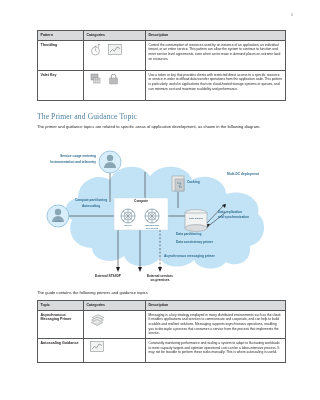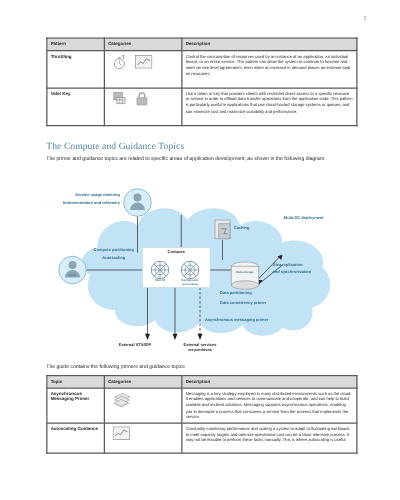--- a/index.html
+++ b/index.html
@@ -190,21 +190,21 @@
                 <rect x="3" y="10" width="16" height="12" rx="1.2" fill="#b9bbbd" stroke="#8a8c8e" stroke-width="0.8"></rect>
               </svg>
             </span>
           </div>
         </td>
         <td class="desc-cell">Use a token or key that provides clients with restricted direct access to a specific resource or service in order to offload data transfer operations from the application code. This pattern is particularly useful in applications that use cloud-hosted storage systems or queues, and can minimize cost and maximize scalability and performance.</td>
       </tr>
     </tbody>
   </table>
 
-  <div class="sec-head" style="left:37px; top:112px;">The Compute and Guidance Topics</div>
+  <div class="sec-head" style="left:37px; top:112px;">The Primer and Guidance Topic</div>
 
   <div class="body-para" style="left:37px; top:124px; width:247px;">The primer and guidance topics are related to specific areas of application development, as shown in the following diagram.</div>
 
   <div class="diagram">
     <svg width="320" height="140" viewBox="0 0 320 140">
 
       <g>
         <path d="M78 48
                  C 78 30, 98 22, 110 30
                  C 116 14, 142 12, 150 26

